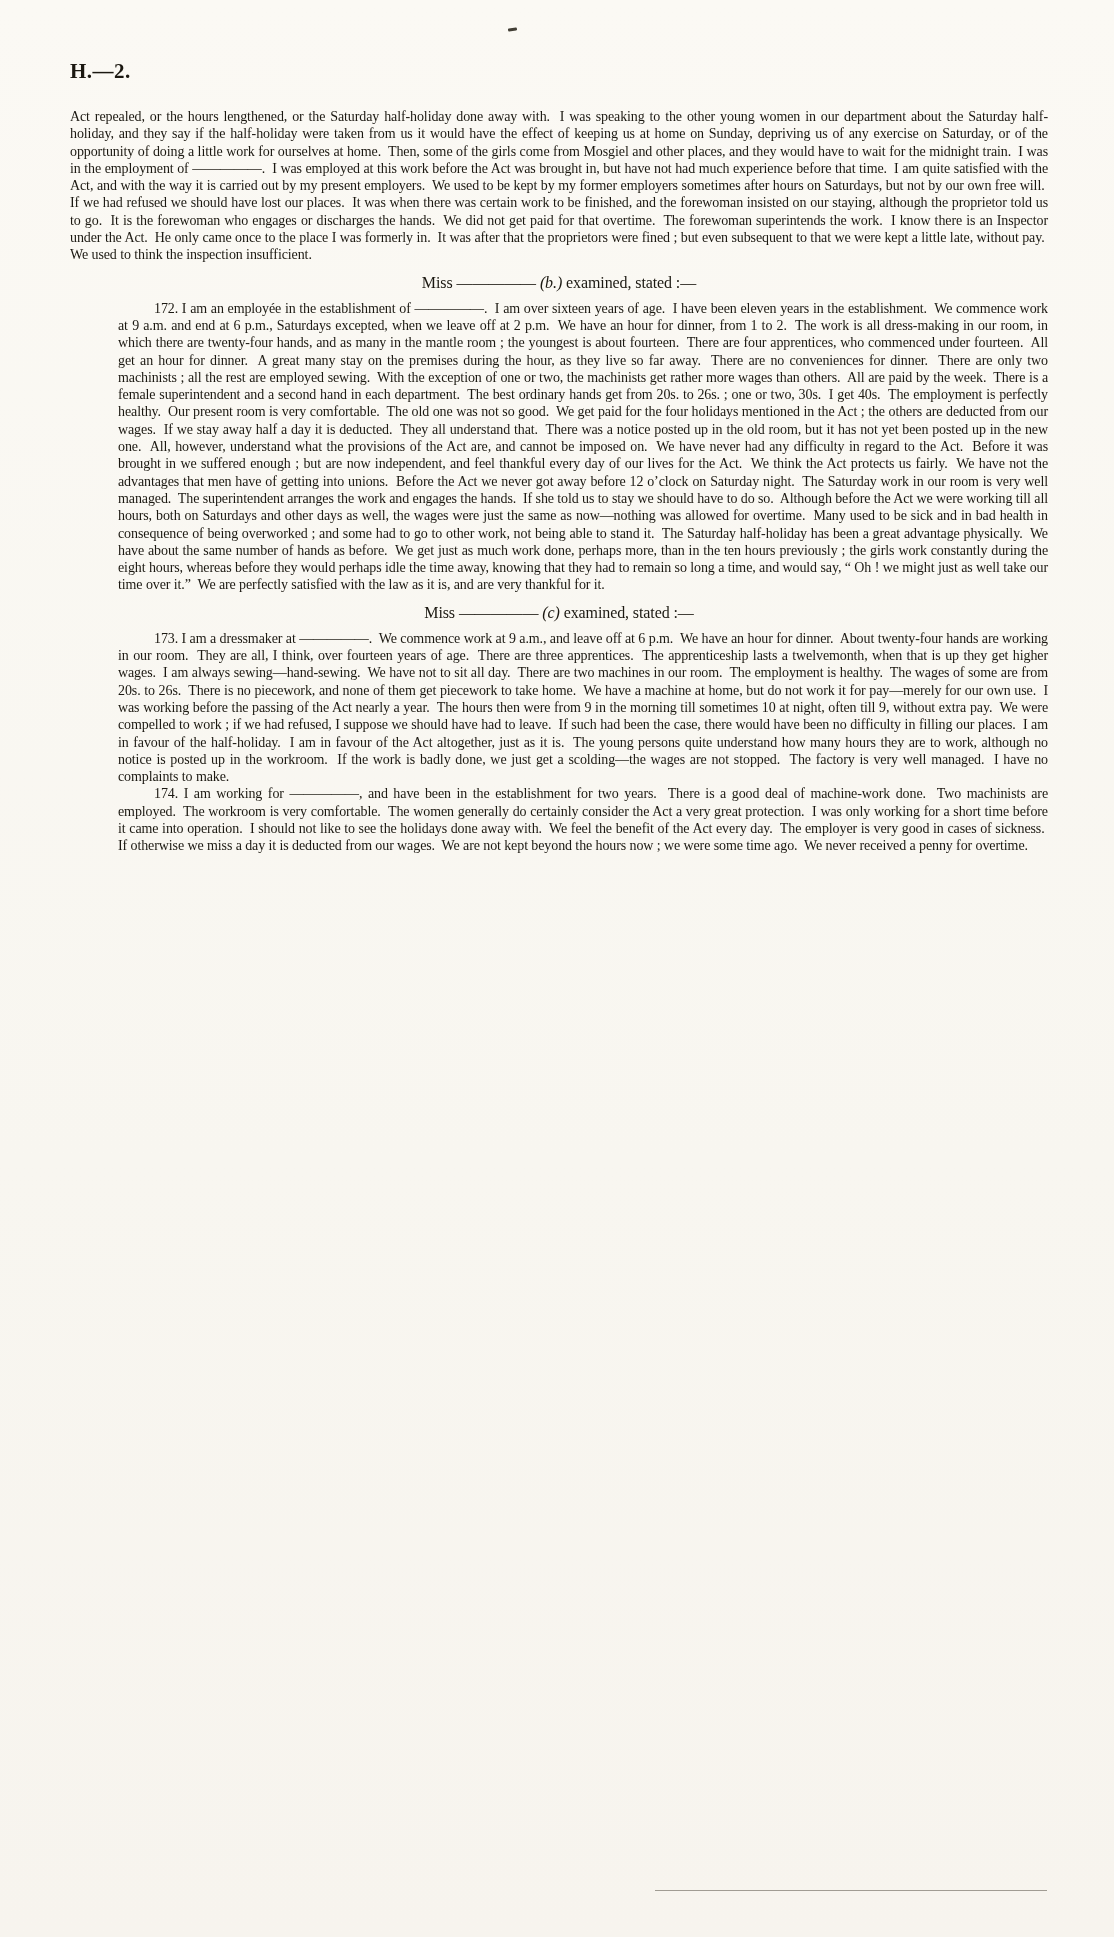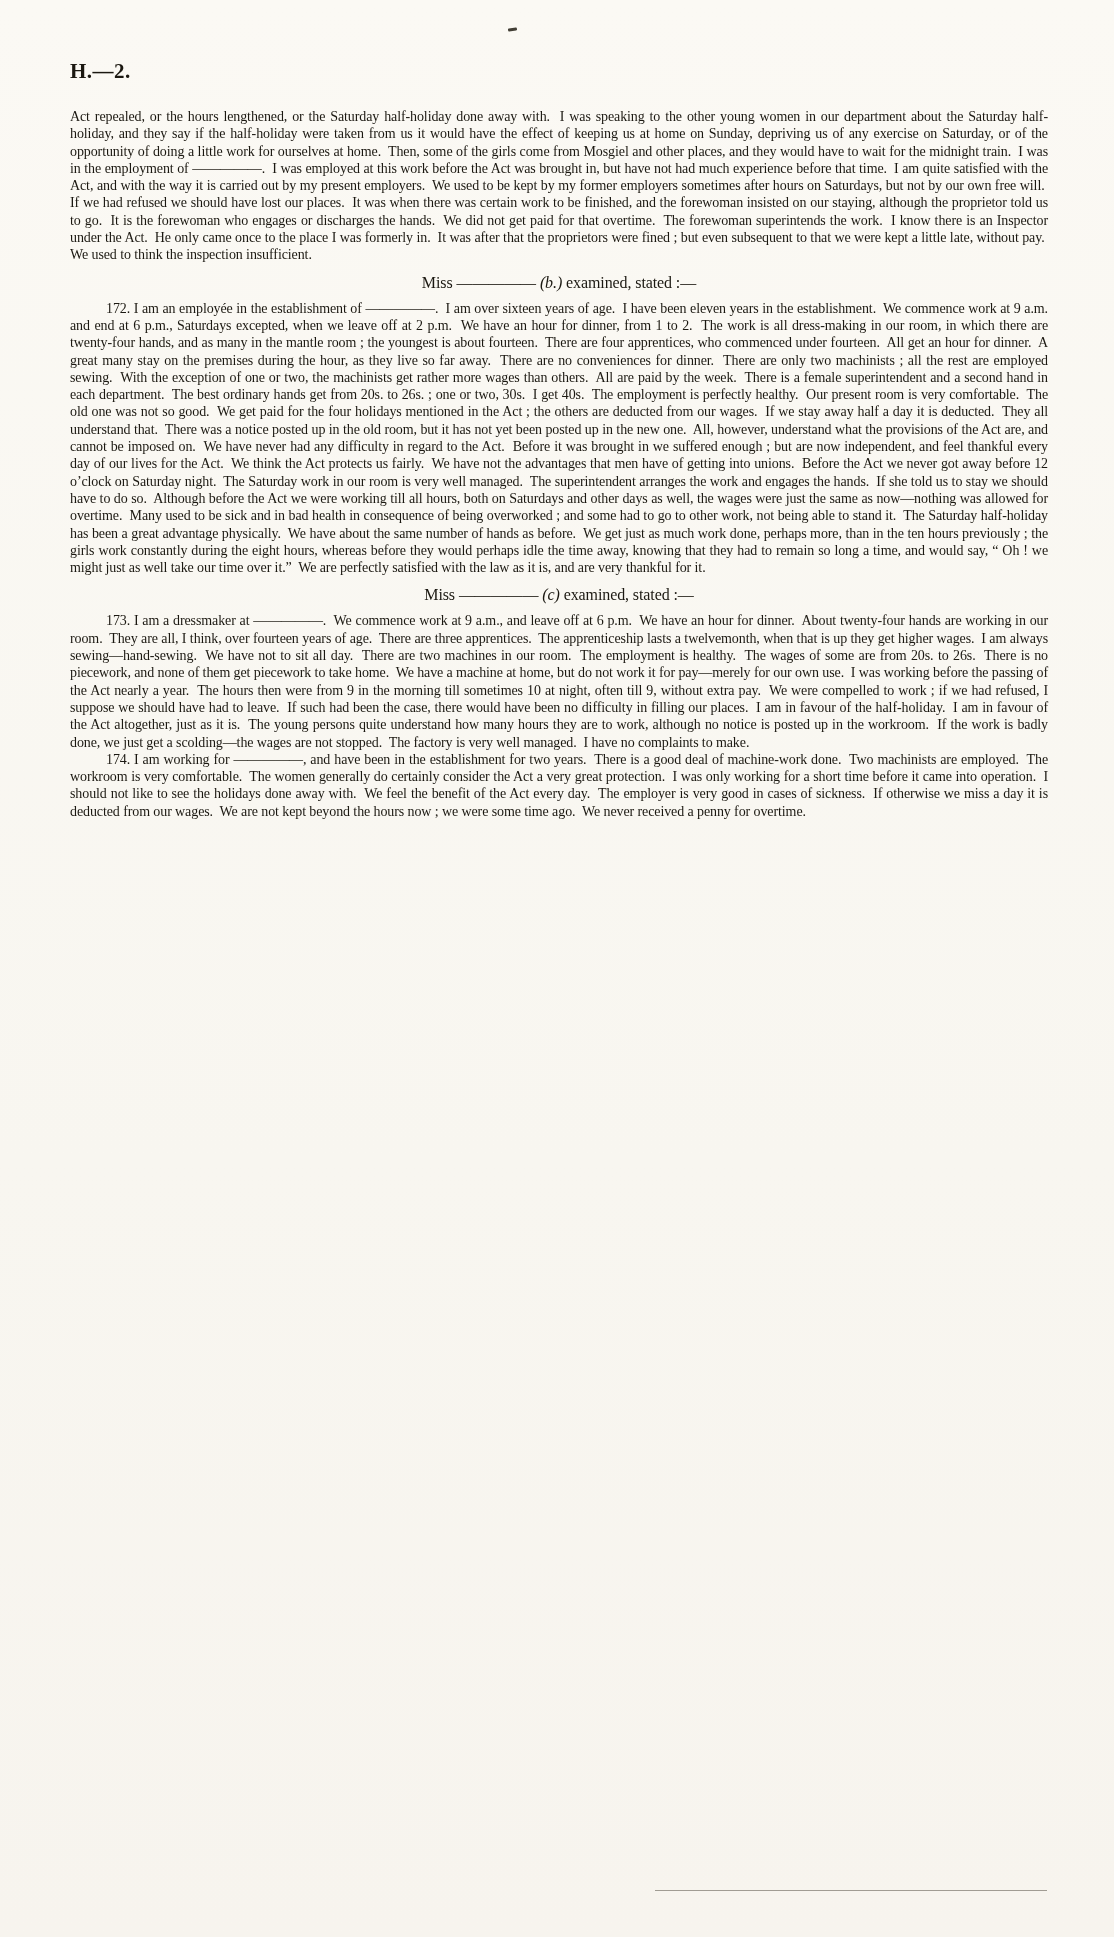--- a/index.html
+++ b/index.html
@@ -41,21 +41,21 @@
   .hdr-center{ flex: 1; text-align: center; }
   .hdr-right { width: 220px; }
   .page-body { }
   .par {
     margin: 0;
     text-align: justify;
     font-size: 14px;
     line-height: 17.3px;
     letter-spacing: -0.1px;
   }
-  .par.indent { text-indent: 36px; }
+  .par.indent { text-indent: 36px; margin-left: 48px; }
   .witness-heading {
     margin: 10px 0 8px 0;
     text-align: center;
     font-size: 16px;
     line-height: 18px;
     letter-spacing: -0.1px;
   }
   .wit-label { font-style: italic; }
   .footer-rule {
     position: absolute;

